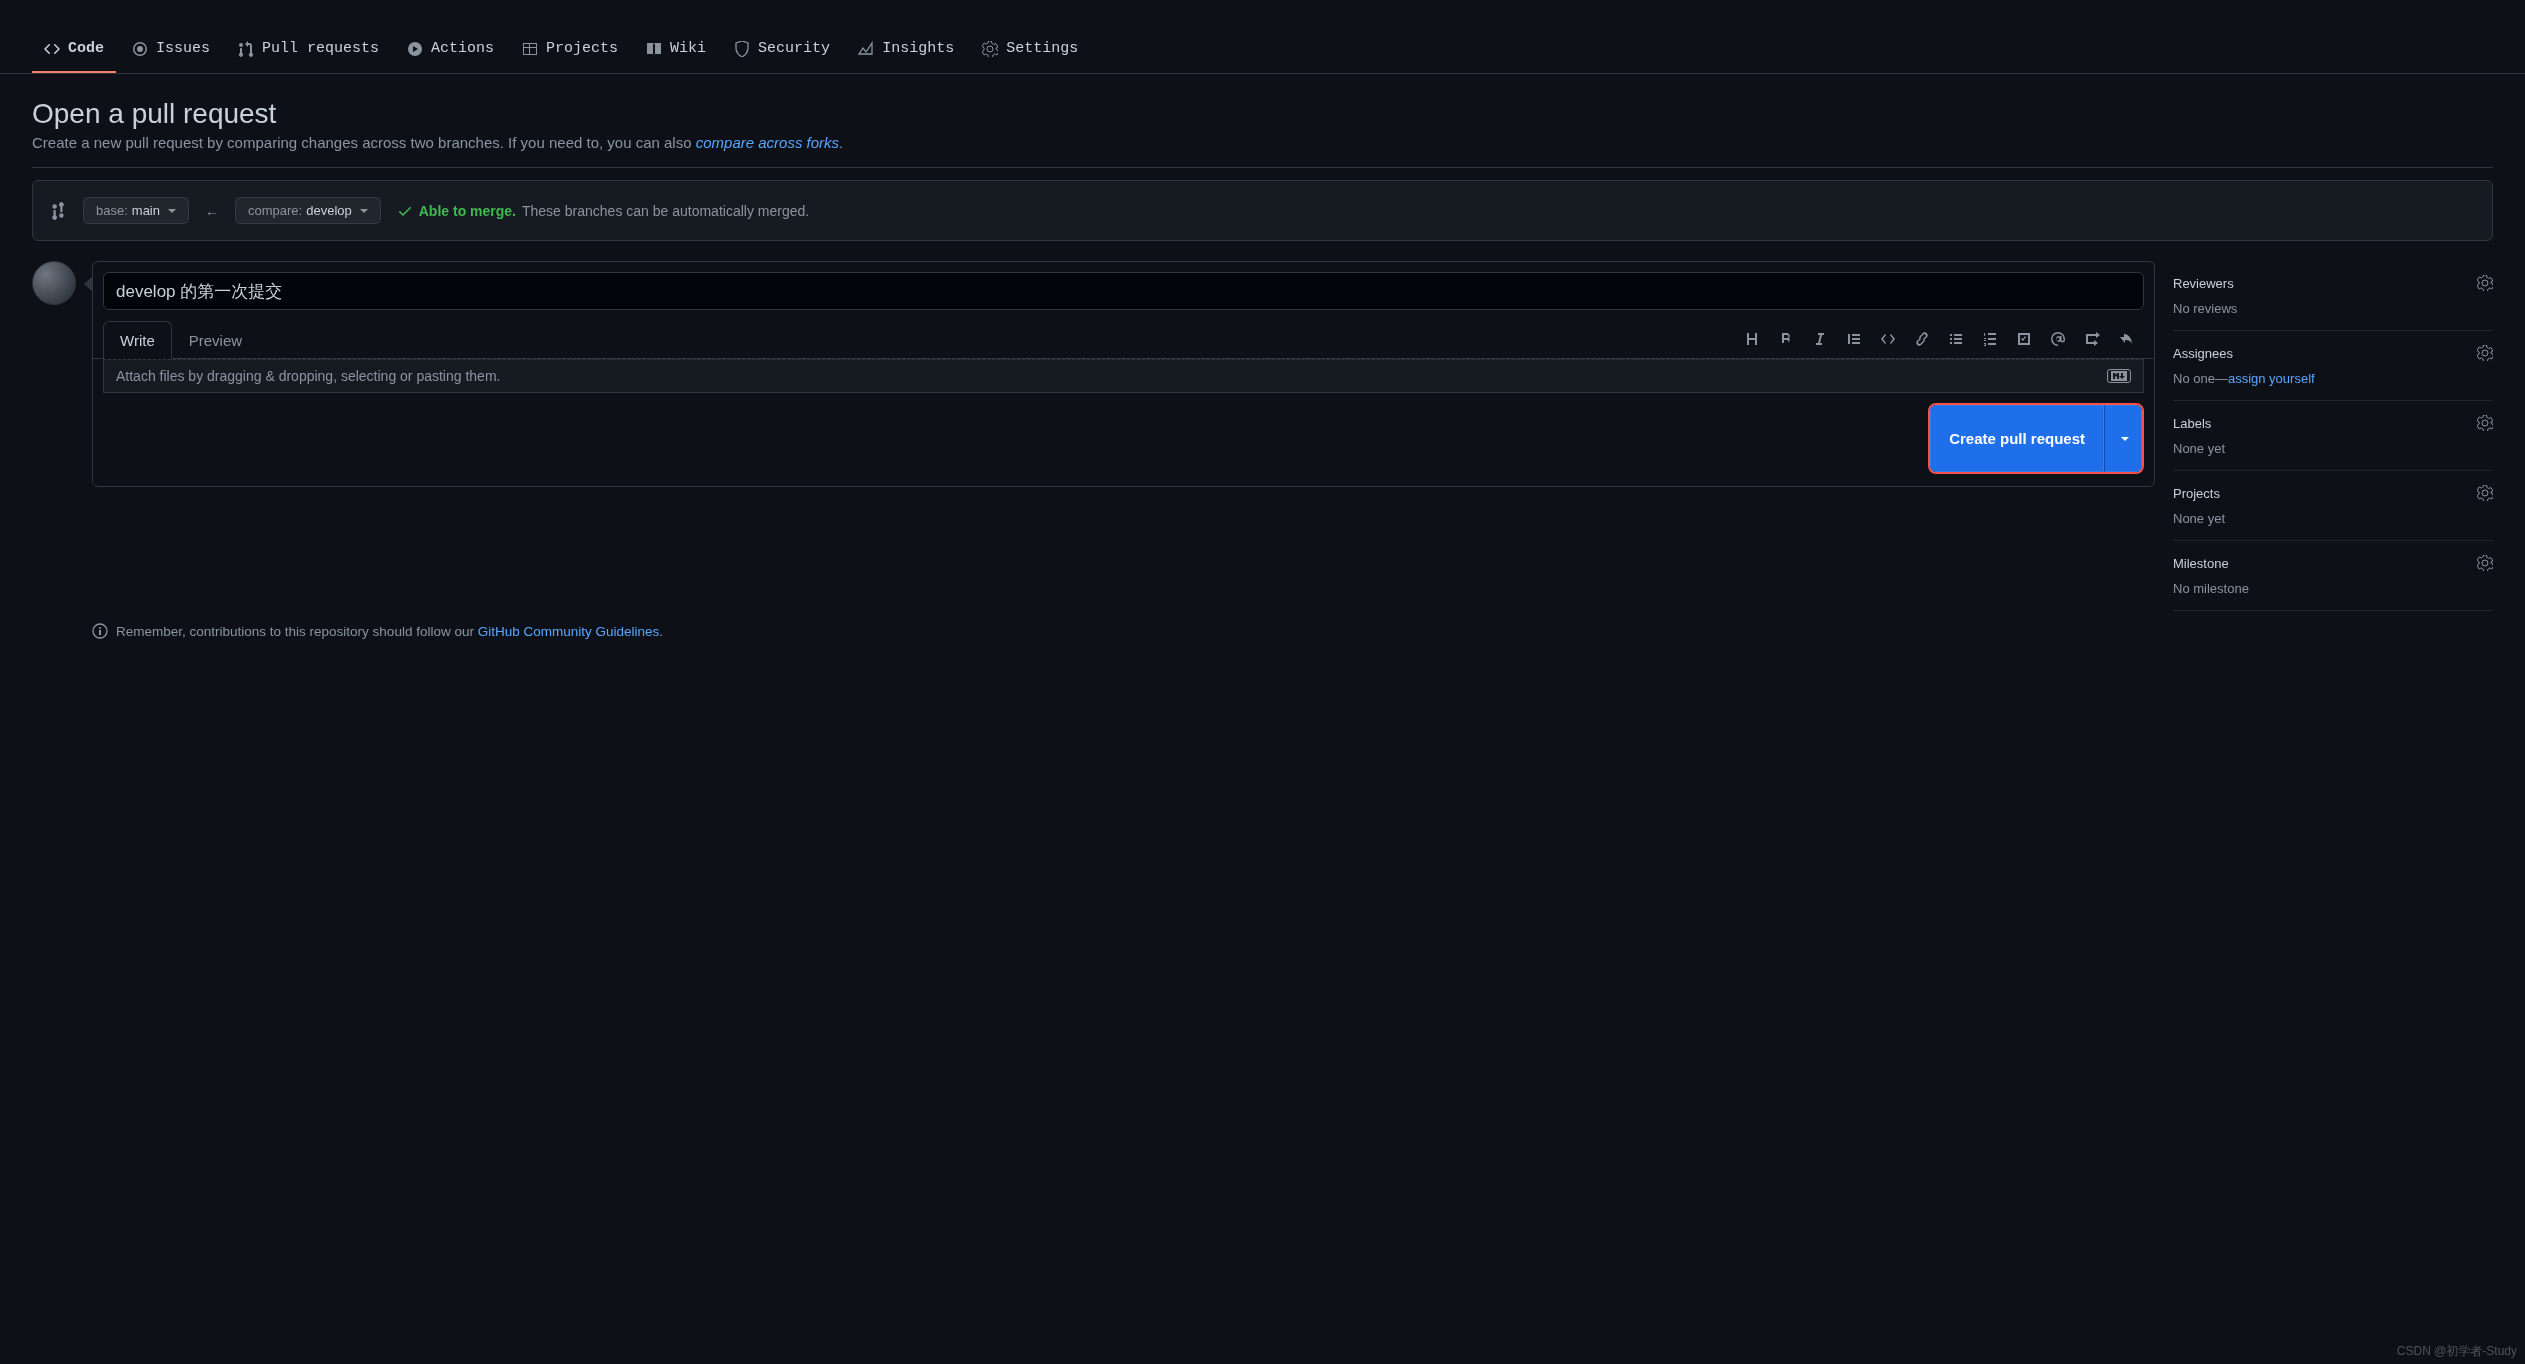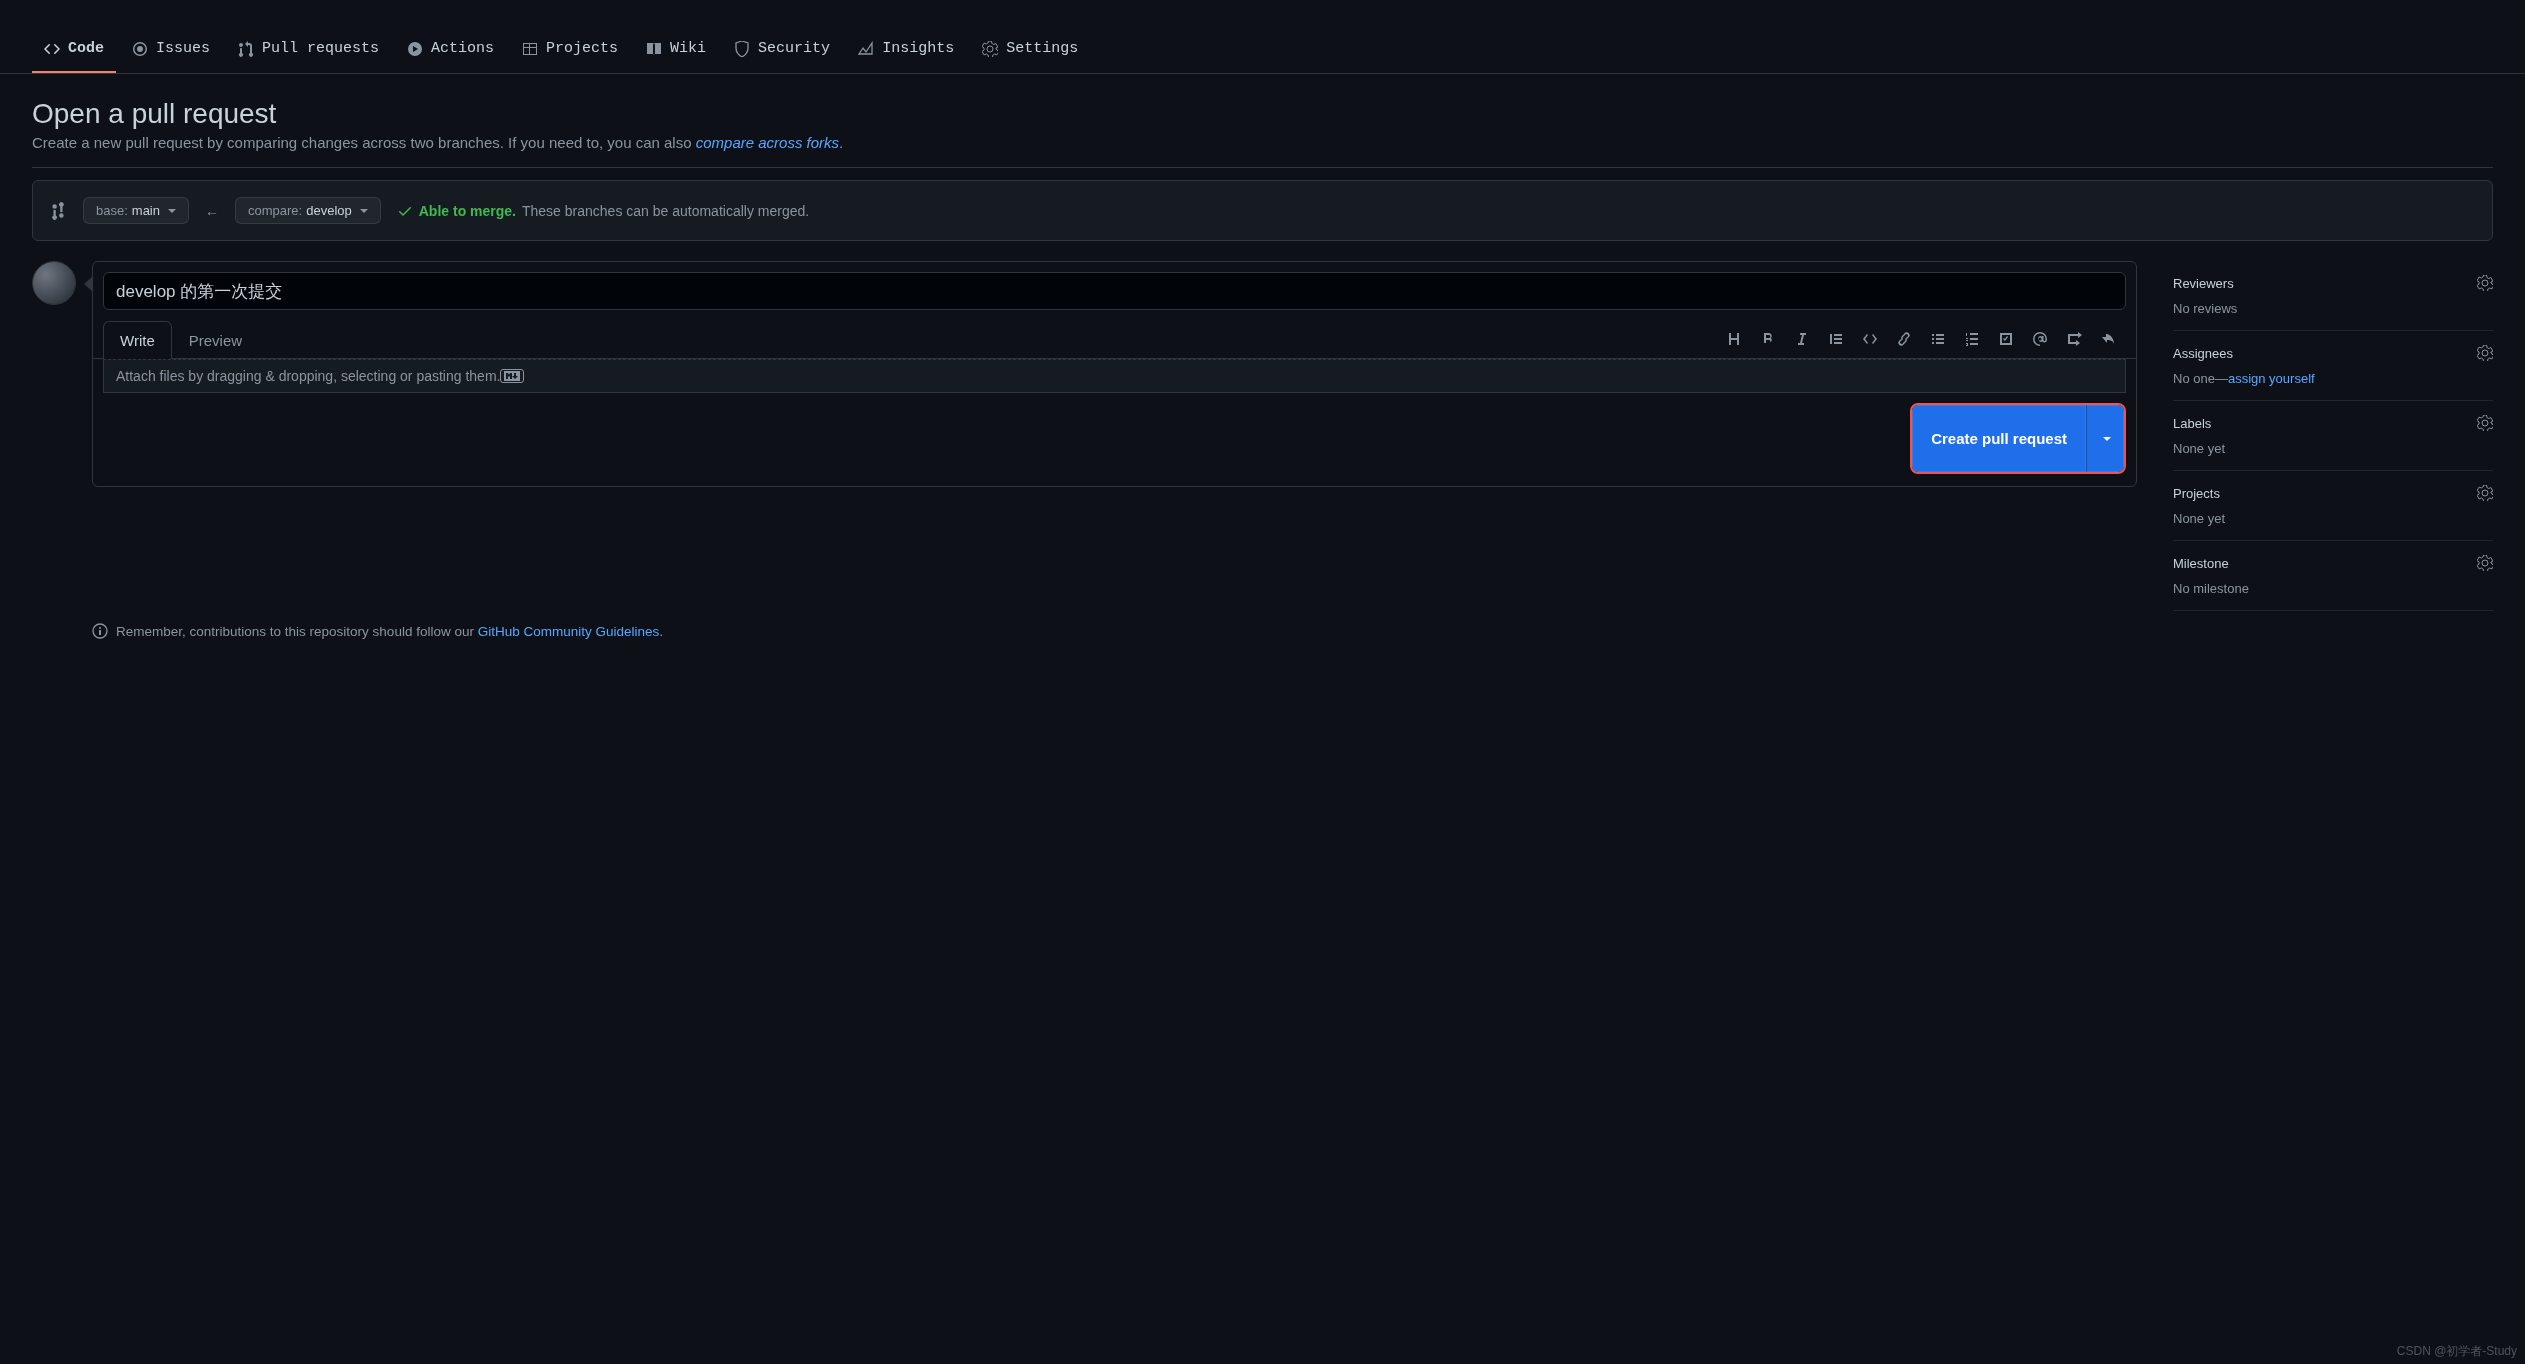--- a/index.html
+++ b/index.html
@@ -91,21 +91,21 @@
     gap: 4px;
   }
   .branch-btn .branch-name { color: var(--fg); font-weight: 500; }
   .caret { width: 0; height: 0; border-left: 4px solid transparent; border-right: 4px solid transparent; border-top: 4px solid currentColor; margin-left: 4px; }
   .arrow-left { color: var(--muted); }
   .merge-status { display: flex; align-items: center; gap: 6px; }
   .merge-status svg { fill: var(--success); }
   .merge-able { color: var(--success); font-weight: 600; }
   .merge-detail { color: var(--muted); }
 
-  .main-row { display: flex; gap: 36px; align-items: flex-start; }
+  .main-row { display: flex; gap: 18px; align-items: flex-start; }
   .left-col { flex: 1; display: flex; gap: 16px; }
   .avatar {
     width: 44px; height: 44px; border-radius: 50%;
     background: radial-gradient(circle at 30% 30%, #6e7681, #21262d);
     flex-shrink: 0;
     border: 1px solid var(--border);
   }
   .comment-box {
     flex: 1;
     border: 1px solid var(--border);
@@ -165,20 +165,21 @@
   .editor-body { padding: 10px; }
   .editor-textarea-highlight {
     display: inline-block;
     border: 2px solid #f85149;
     padding: 2px 6px;
   }
   .attach-row {
     border-top: 1px dashed var(--border);
     padding: 8px 12px;
     display: flex;
+    justify-content: space-between;
     align-items: center;
     color: var(--muted);
     font-size: 14px;
     margin: 0 10px 10px 10px;
     border-left:1px solid var(--border);
     border-right:1px solid var(--border);
     border-bottom:1px solid var(--border);
     background: #161b22;
   }
   .md-badge {

